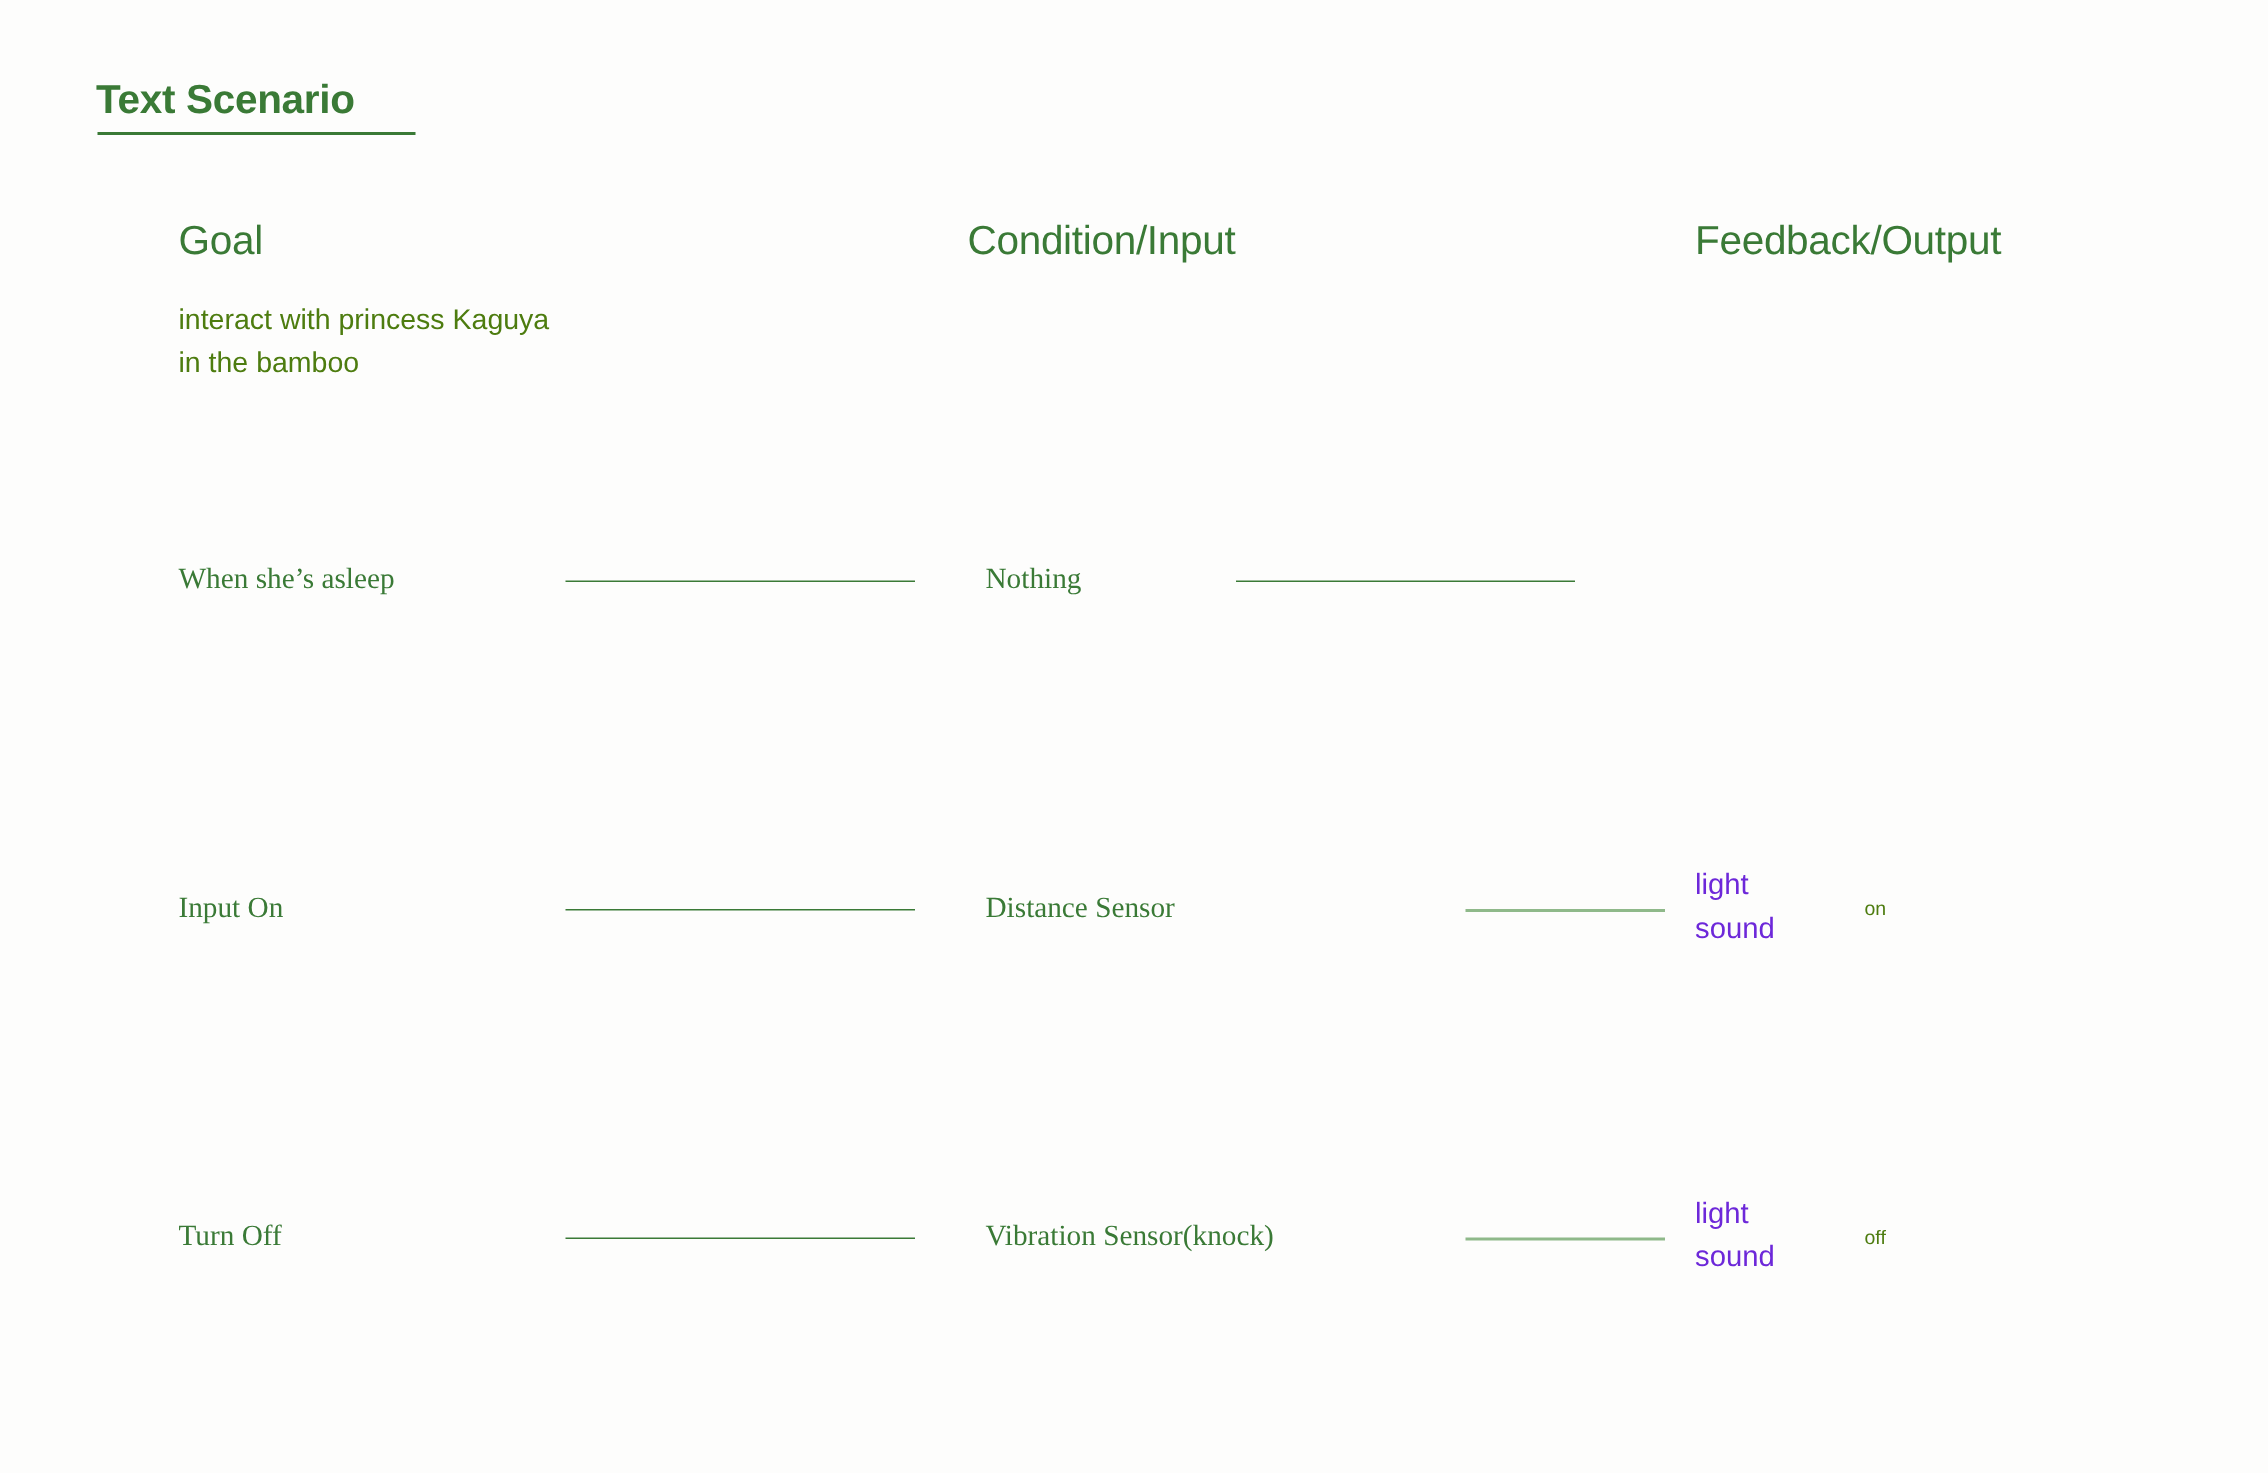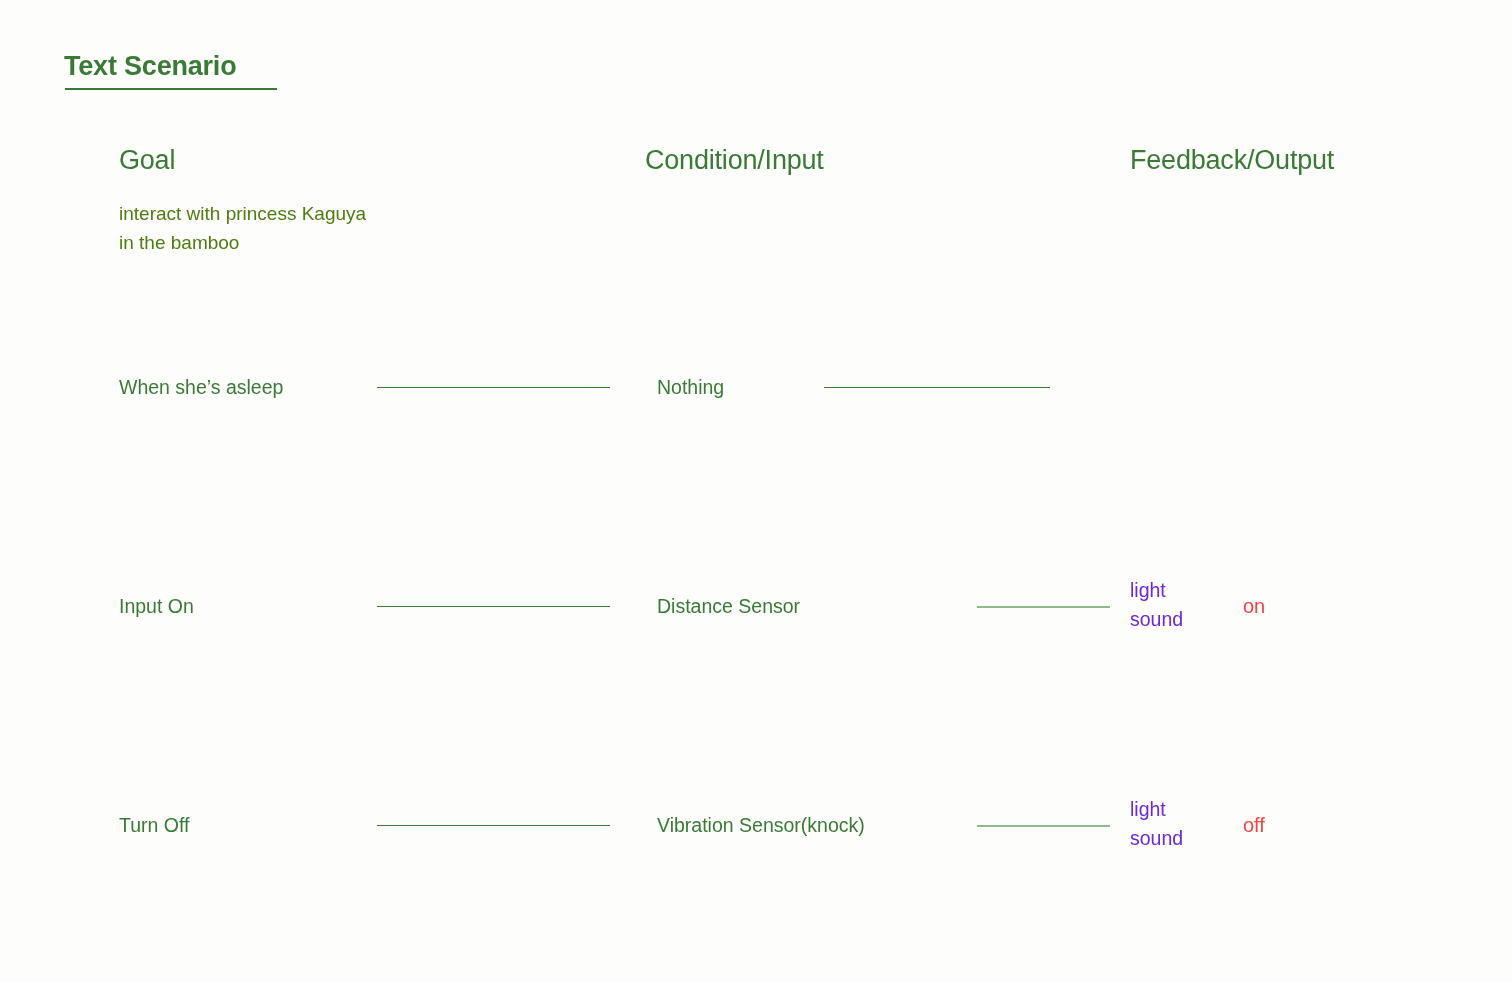--- a/index.html
+++ b/index.html
@@ -77,20 +77,21 @@
   .row-2 { top: 589px; }
   .row-3 { top: 808px; }
 
   .cell {
     position: absolute;
     font-size: 19.5px;
     line-height: 34px;
     color: #3a7a36;
     white-space: nowrap;
     top: 0;
+    font-family: Liberation Serif, serif;
   }
   .cell-goal { left: 119px; }
   .cell-cond { left: 657px; }
   .cell-feed { left: 1130px; }
 
   
   .connector {
     position: absolute;
     height: 1px;
     background: #3a7a36;
@@ -107,23 +108,23 @@
     top: -13px;
     font-size: 19.5px;
     line-height: 29px;
     color: #6d28d9;
     white-space: pre-line;
   }
   .feed-state {
     position: absolute;
     left: 1243px;
     top: 0px;
-    font-size: 20px;
+    font-size: 13px;
     line-height: 34px;
-    color: #ef4444;
+    color: #4d7c0f;
     white-space: nowrap;
   }
 </style>
 </head>
 <body>
 
 <div class="page">
 
   <div class="title">Text Scenario</div>
   <div class="title-underline"></div>

